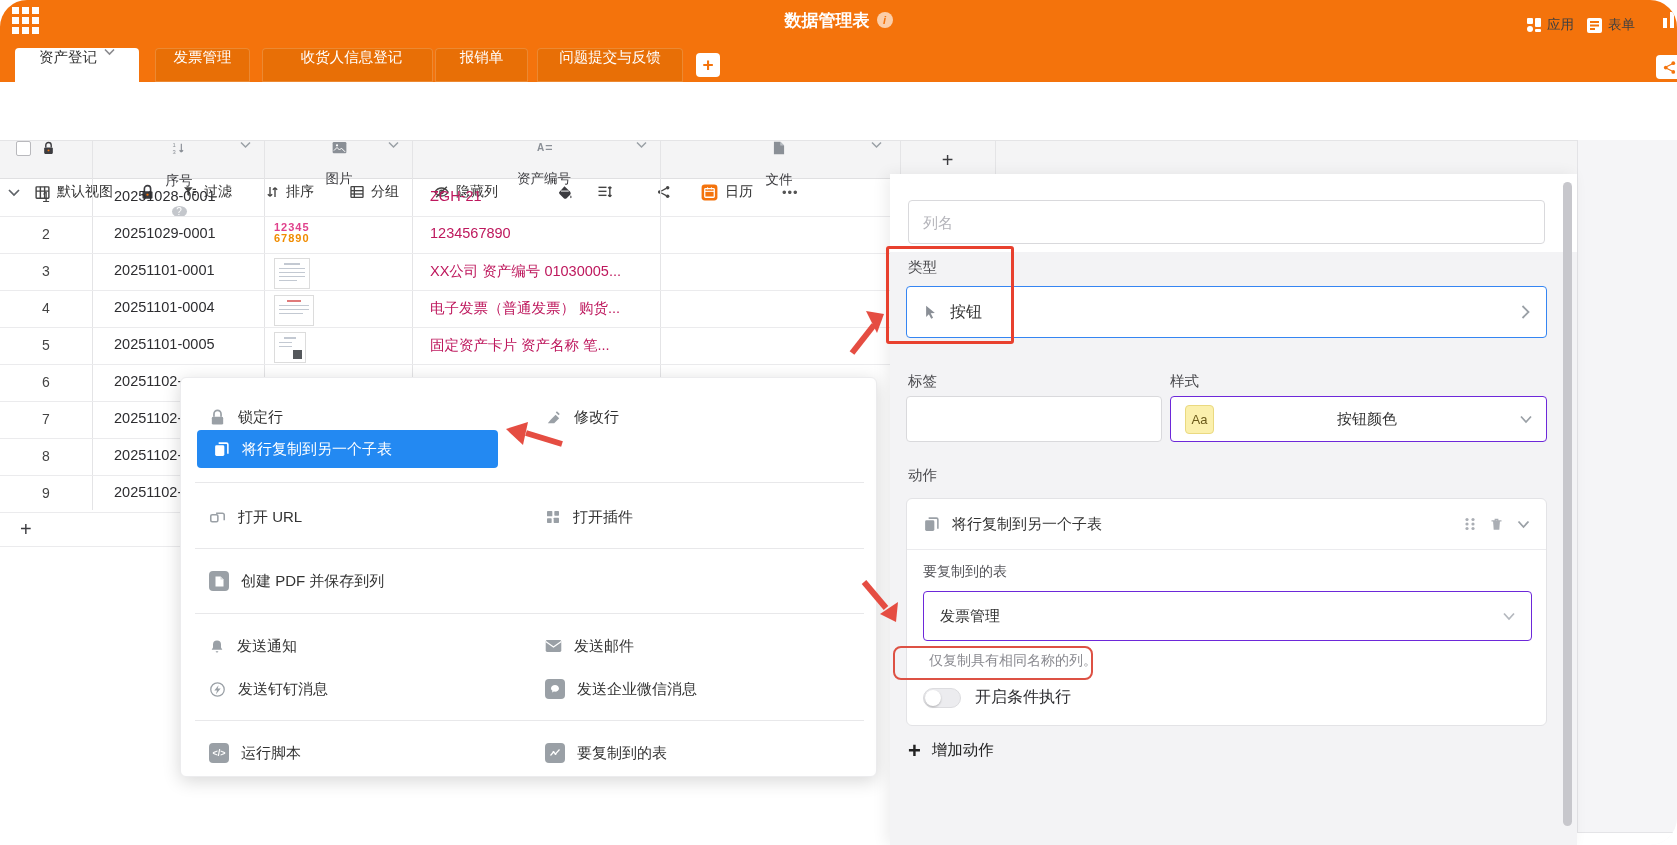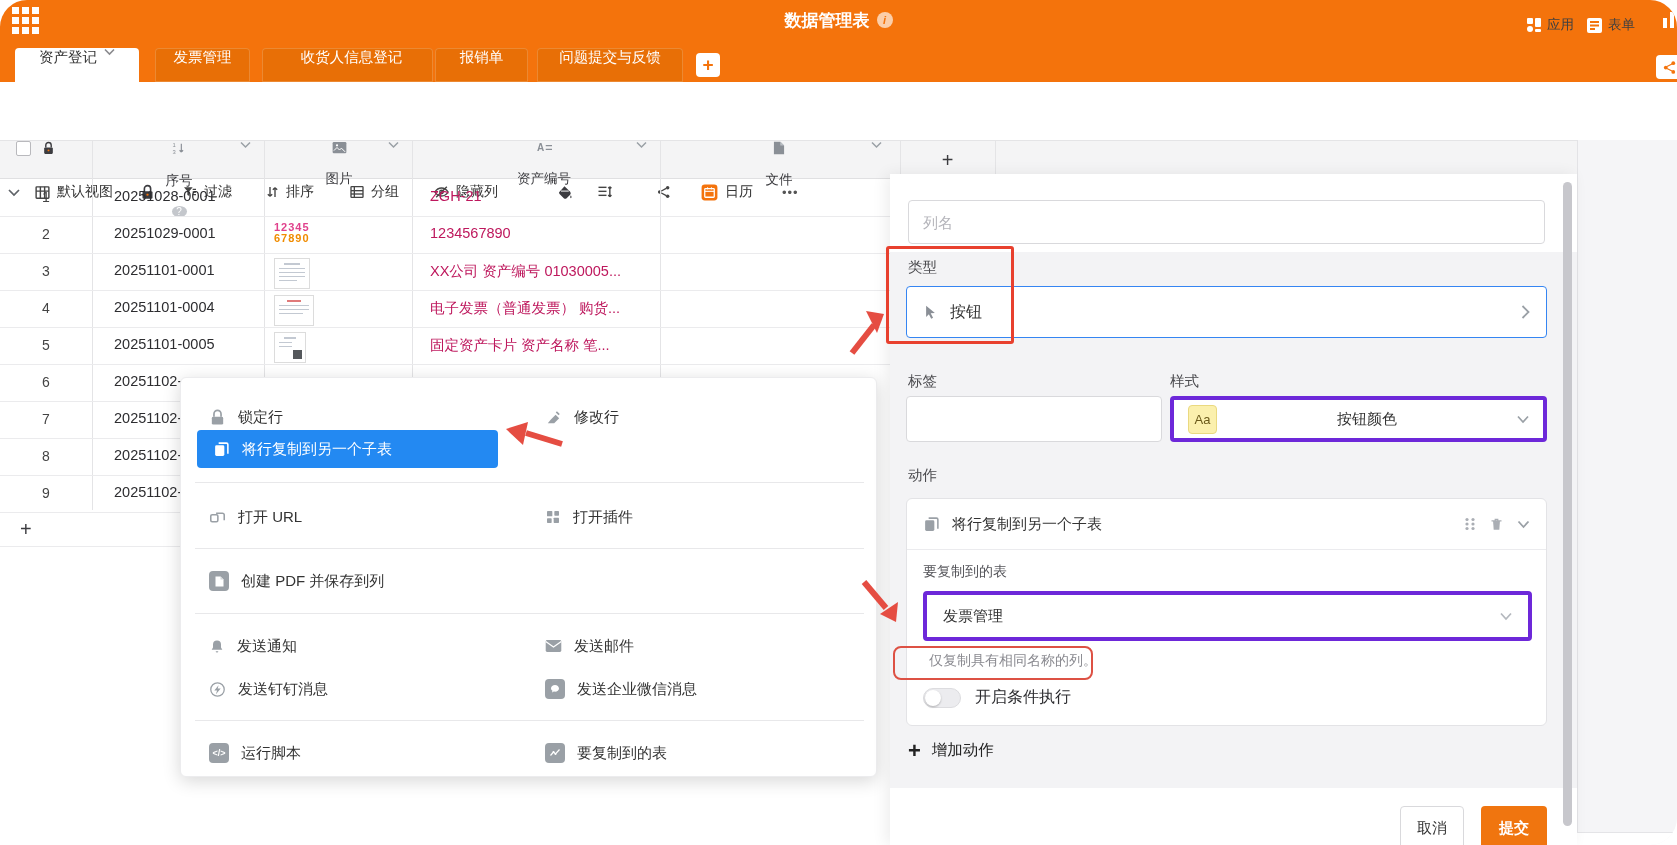--- a/index.html
+++ b/index.html
@@ -43,21 +43,21 @@
   .mi-hl{position:absolute;left:16px;top:52px;width:301px;height:38px;background:#2389f2;border-radius:4px;
     display:flex;align-items:center;gap:12px;color:#fff;font-size:15px;padding-left:16px;box-sizing:border-box;cursor:pointer;}
   .mdiv{position:absolute;left:14px;width:669px;height:1px;background:#e8e8ea;}
   .sqic{width:20px;height:20px;border-radius:4px;background:#9aa0a6;display:flex;align-items:center;justify-content:center;color:#fff;font-size:9px;font-weight:bold;}
   
   .panel{position:absolute;left:890px;top:174px;width:687px;height:671px;background:#f3f3f5;box-shadow:-4px 0 14px rgba(0,0,0,.07);}
   .panel-top{position:absolute;left:0;top:0;width:687px;height:78px;background:#fff;}
   .pinput{position:absolute;box-sizing:border-box;background:#fff;border:1px solid #d9d9dc;border-radius:4px;font-size:15px;color:#333;padding:0 14px;font-family:inherit;outline:none;}
   .pinput::placeholder{color:#b4b4ba;}
   .plabel{position:absolute;font-size:14.5px;color:#4a4a4e;}
-  .pselect{position:absolute;box-sizing:border-box;background:#fff;border:4px solid #6d28d9;border-radius:4px;display:flex;align-items:center;font-size:15px;color:#333;cursor:pointer;}
+  .pselect{position:absolute;box-sizing:border-box;background:#fff;border:1px solid #6d28d9;border-radius:4px;display:flex;align-items:center;font-size:15px;color:#333;cursor:pointer;}
   .card{position:absolute;left:16px;top:324px;width:641px;height:228px;background:#fff;border:1px solid #e3e3e6;border-radius:6px;box-sizing:border-box;}
   .toggle{width:38px;height:20px;border-radius:10px;background:#ececef;border:1px solid #dcdcdf;position:relative;box-sizing:border-box;cursor:pointer;}
   .toggle .knob{position:absolute;left:1px;top:1px;width:16px;height:16px;border-radius:50%;background:#fff;box-shadow:0 1px 2px rgba(0,0,0,.25);}
   .footer{position:absolute;left:0;top:614px;width:687px;height:57px;background:#fff;}
   .btn{position:absolute;height:44px;border-radius:4px;font-size:15px;display:flex;align-items:center;justify-content:center;cursor:pointer;box-sizing:border-box;}
   .btn-cancel{background:#fff;border:1px solid #d9d9dc;color:#333;width:64px;}
   .btn-submit{background:#f0750f;color:#fff;width:66px;font-weight:bold;}
   .scrollthumb{position:absolute;left:673px;top:8px;width:9px;height:644px;border-radius:5px;background:#c7c7cc;}
   
   .redbox{position:absolute;border:3px solid #e8402e;border-radius:3px;}
@@ -618,28 +618,20 @@
           </span>
         <span style="font-size:16px;color:#2d2d30;">开启条件执行</span>
       </div>
     </div>
 
     <div class="flex" style="position:absolute;left:18px;top:566px;gap:11px;cursor:pointer;">
       <span style="font-size:22px;font-weight:bold;color:#222;line-height:20px;">+</span>
       <span style="font-size:15.5px;color:#222;">增加动作</span>
     </div>
 
-    <div class="footer">
-      <div class="btn btn-cancel" style="left:510px;top:18px;">
-          <span>取消</span>
-        </div>
-      <div class="btn btn-submit" style="left:591px;top:18px;">
-          <span>提交</span>
-        </div>
-    </div>
     <div class="scrollthumb"></div>
   </div>
 
   <div class="redbox" style="left:886px;top:246px;width:122px;height:92px;"></div>
   <div class="redoval" style="left:893px;top:646px;width:196px;height:30px;"></div>
   <div class="abs" style="left:844px;top:303px;">
     <svg width="42" height="56" viewBox="0 0 42 56">
         <path d="M8 50 L30 22" stroke="#e54d42" stroke-width="6" fill="none"></path>
         <path d="M22 8 L40 11 L33 30 Z" fill="#e54d42"></path>
       </svg>

